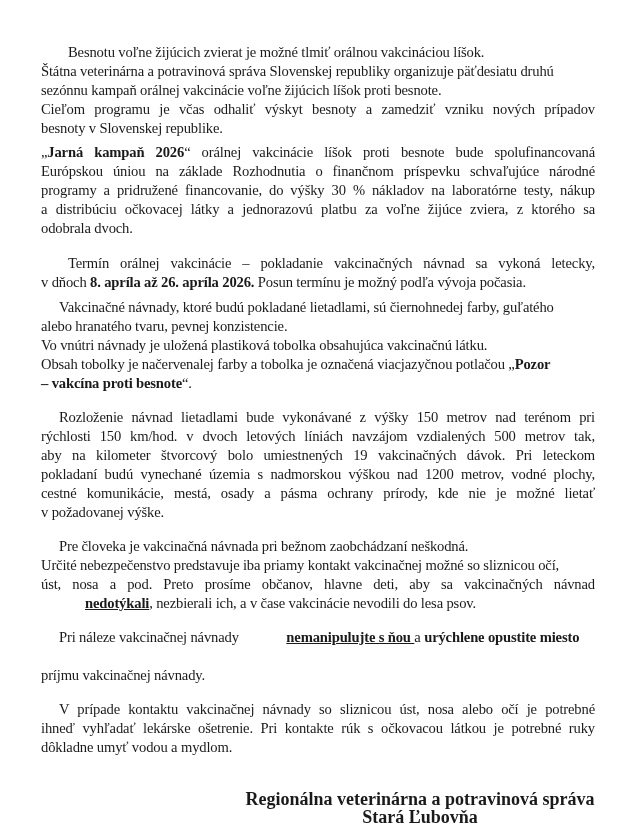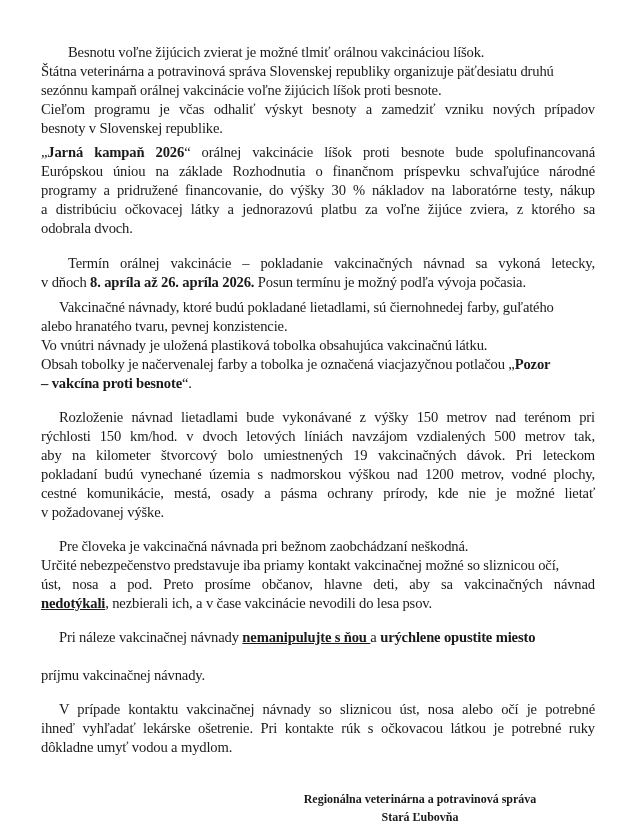--- a/index.html
+++ b/index.html
@@ -5,23 +5,23 @@
   html, body { margin: 0; padding: 0; background: #ffffff; }
   body { width: 633px; height: 836px; overflow: hidden; position: relative;
          font-family: "Liberation Serif", "DejaVu Serif", serif; color: #1a1a1a; }
   .page { position: absolute; left: 0; top: 0; width: 633px; height: 836px; }
   .line { position: absolute; left: 41px; width: 554px; font-size: 14.6px; line-height: 19px;
           white-space: nowrap; letter-spacing: -0.15px; }
   .just { text-align: justify; text-align-last: justify; white-space: normal; }
   .ind { left: 68px; width: 527px; }
   .ind2 { left: 59px; width: 536px; }
   b, .b { font-weight: bold; }
-  .u { text-decoration: underline; font-weight: bold; }
+  .u { text-decoration: underline; font-weight: bold; margin-left: 44px; }
   .sig { position: absolute; left: 230px; width: 380px; text-align: center; font-weight: bold;
-         font-size: 12px; line-height: 19px; }
+         font-size: 18px; line-height: 19px; }
 </style>
 </head>
 <body>
 
 <div class="page">
 
 
   <div class="line ind" style="top:43px">Besnotu voľne žijúcich zvierat je možné tlmiť orálnou vakcináciou líšok.</div>
   <div class="line" style="top:62px">Štátna veterinárna a potravinová správa Slovenskej republiky organizuje päťdesiatu druhú</div>
   <div class="line" style="top:81px">sezónnu kampaň orálnej vakcinácie voľne žijúcich líšok proti besnote.</div>

